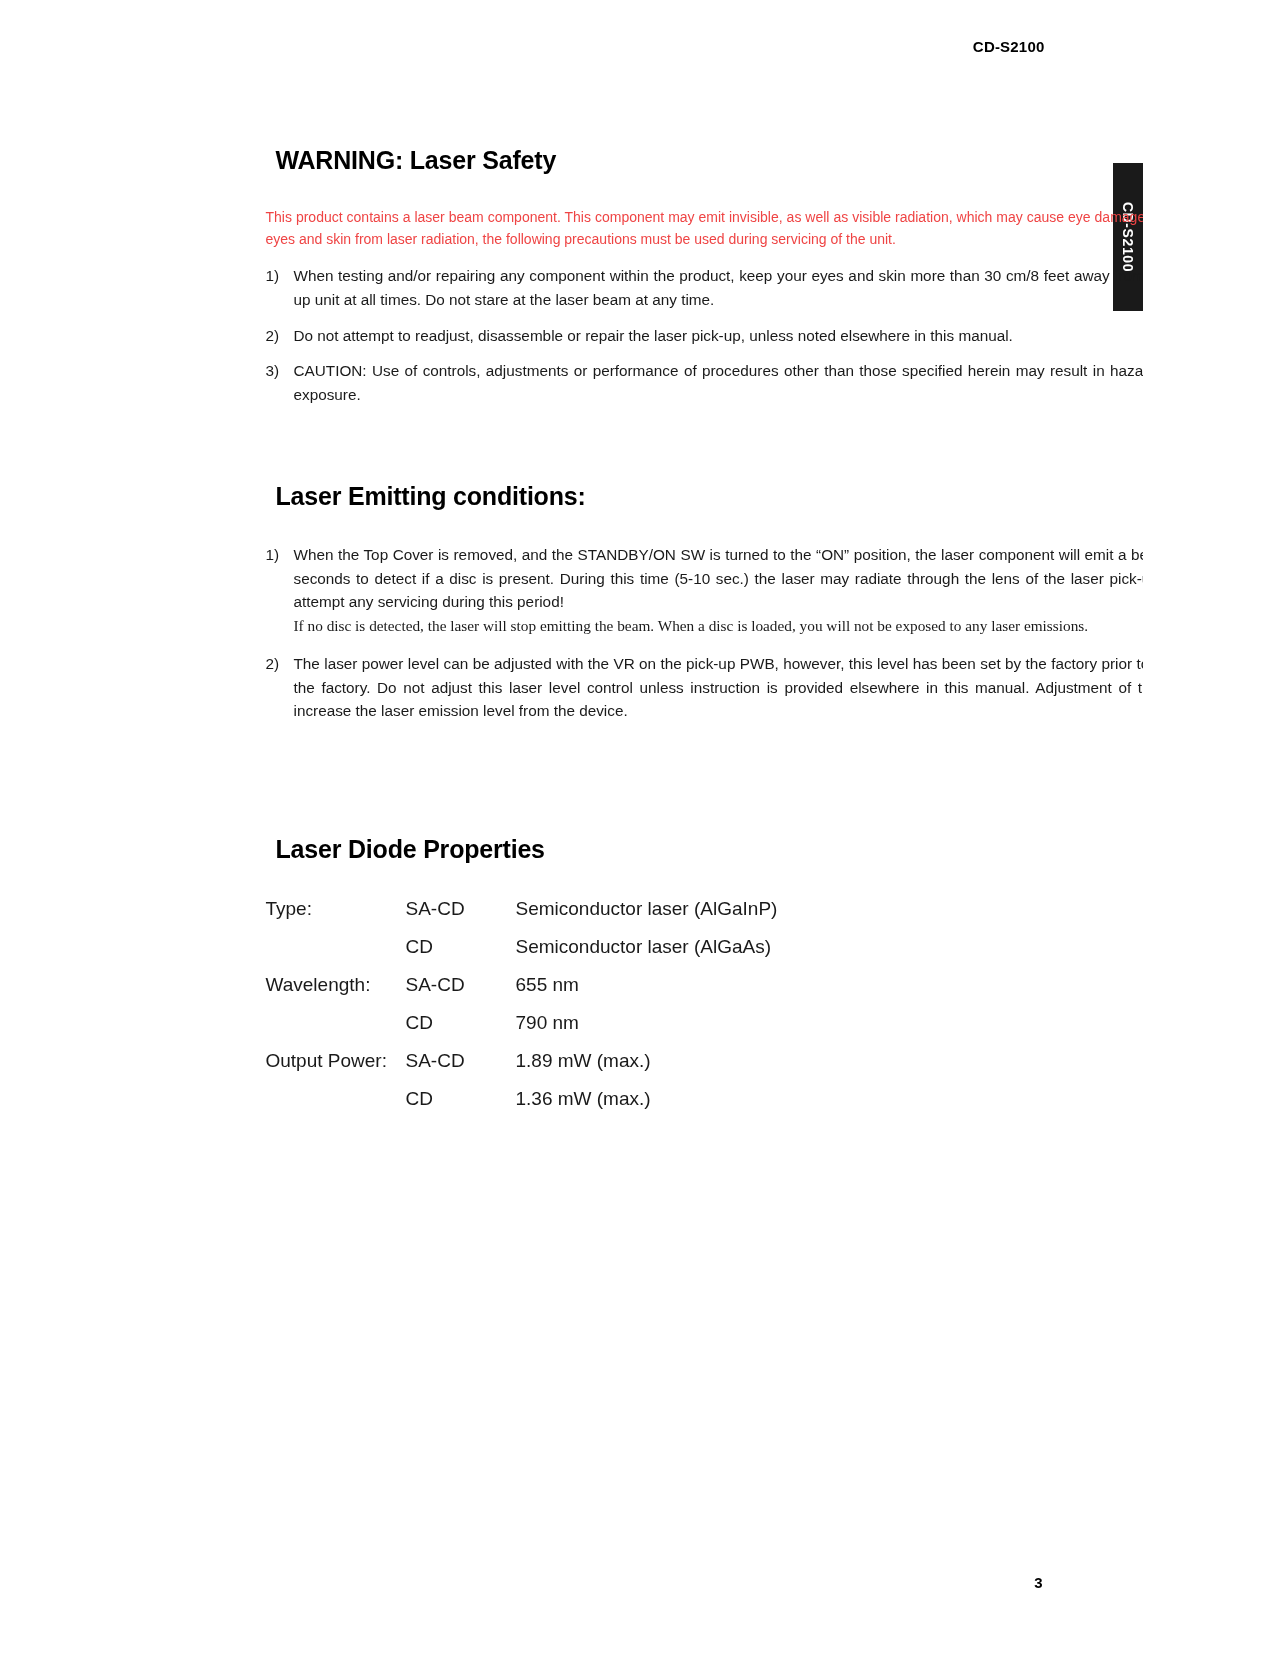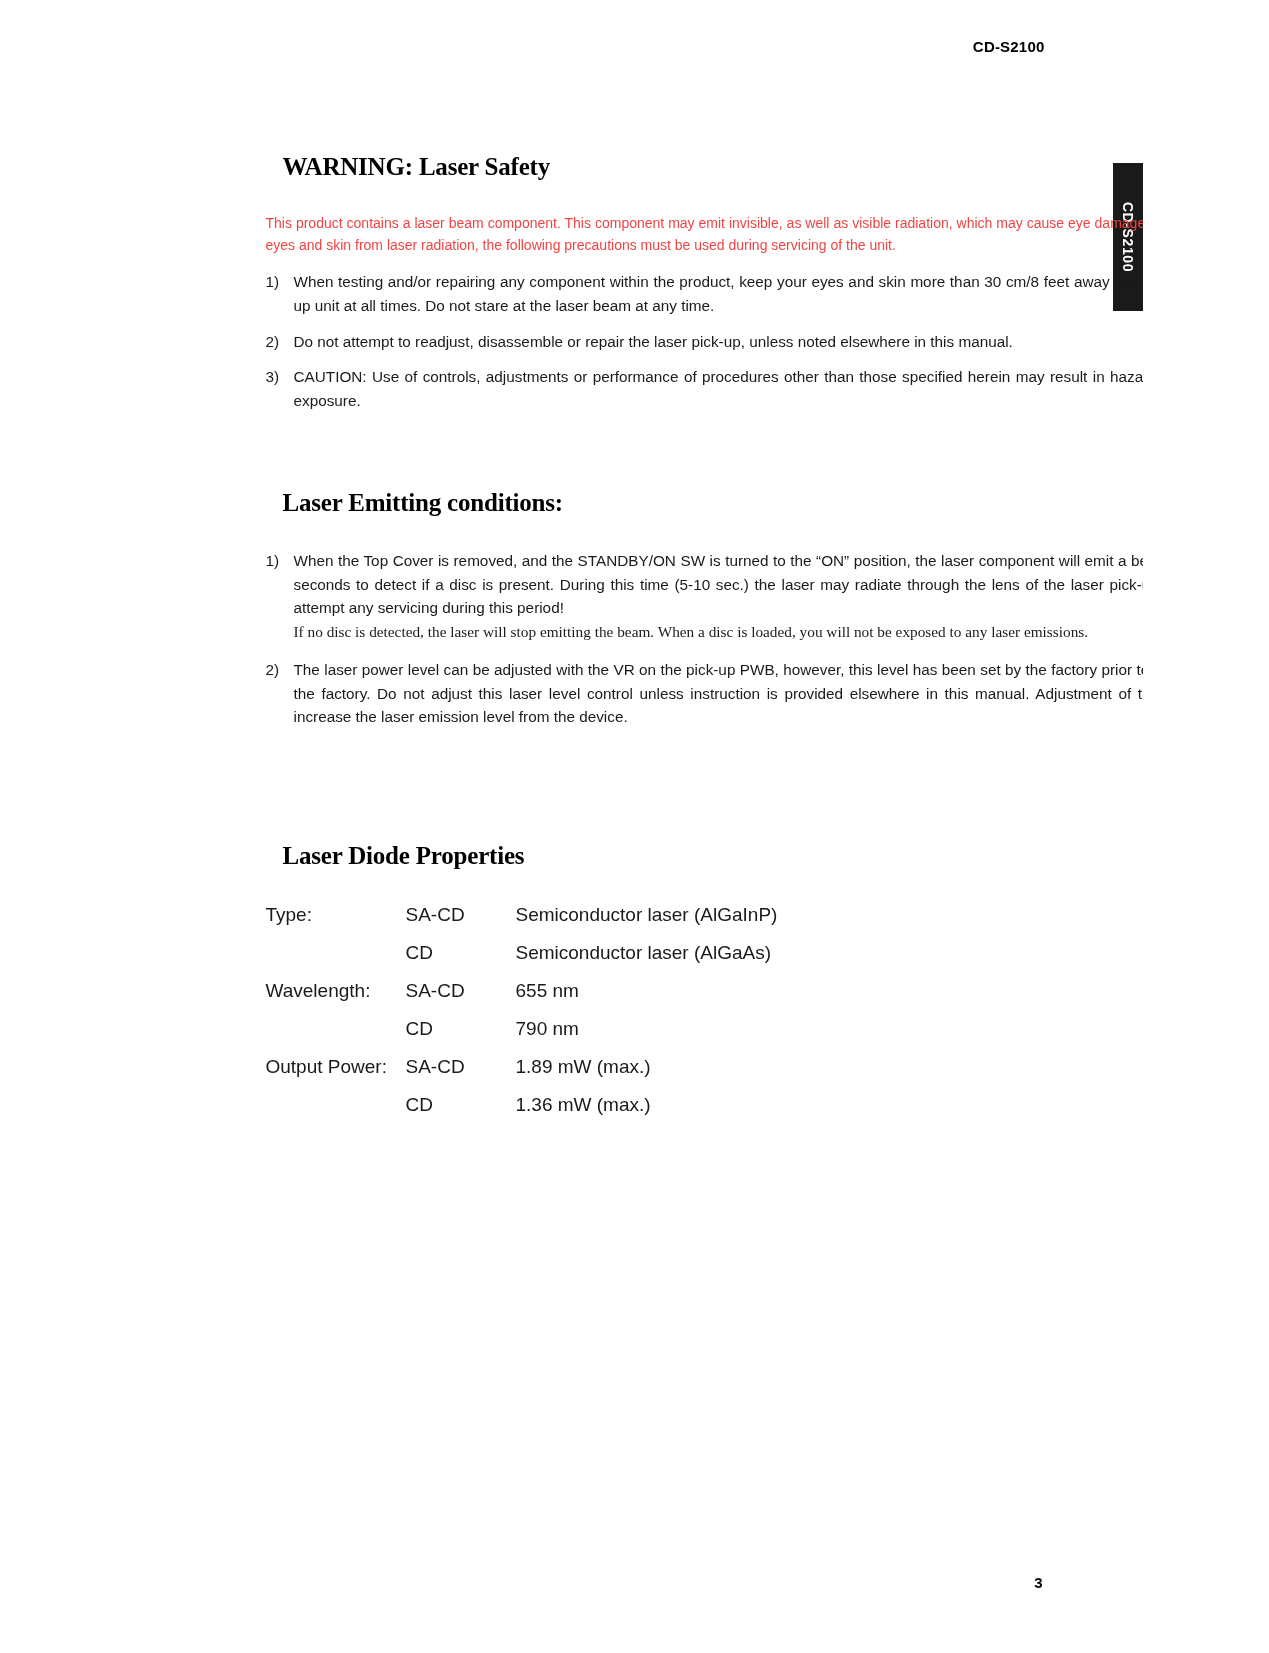--- a/index.html
+++ b/index.html
@@ -57,24 +57,23 @@
   .content {
     position: absolute;
     left: 139px;
     top: 0;
     width: 980px;
   }
 
   h1.section-title {
     font-size: 25px;
     font-weight: bold;
-    margin: 17px;
+    margin: 10px;
     letter-spacing: -0.2px;
     color: #000;
-    font-family: Liberation Serif, serif;
   }
 
   .intro-para {
     font-size: 14px;
     line-height: 1.55;
     text-align: justify;
     margin: 0;
     color: #ef4444;
   }
 

